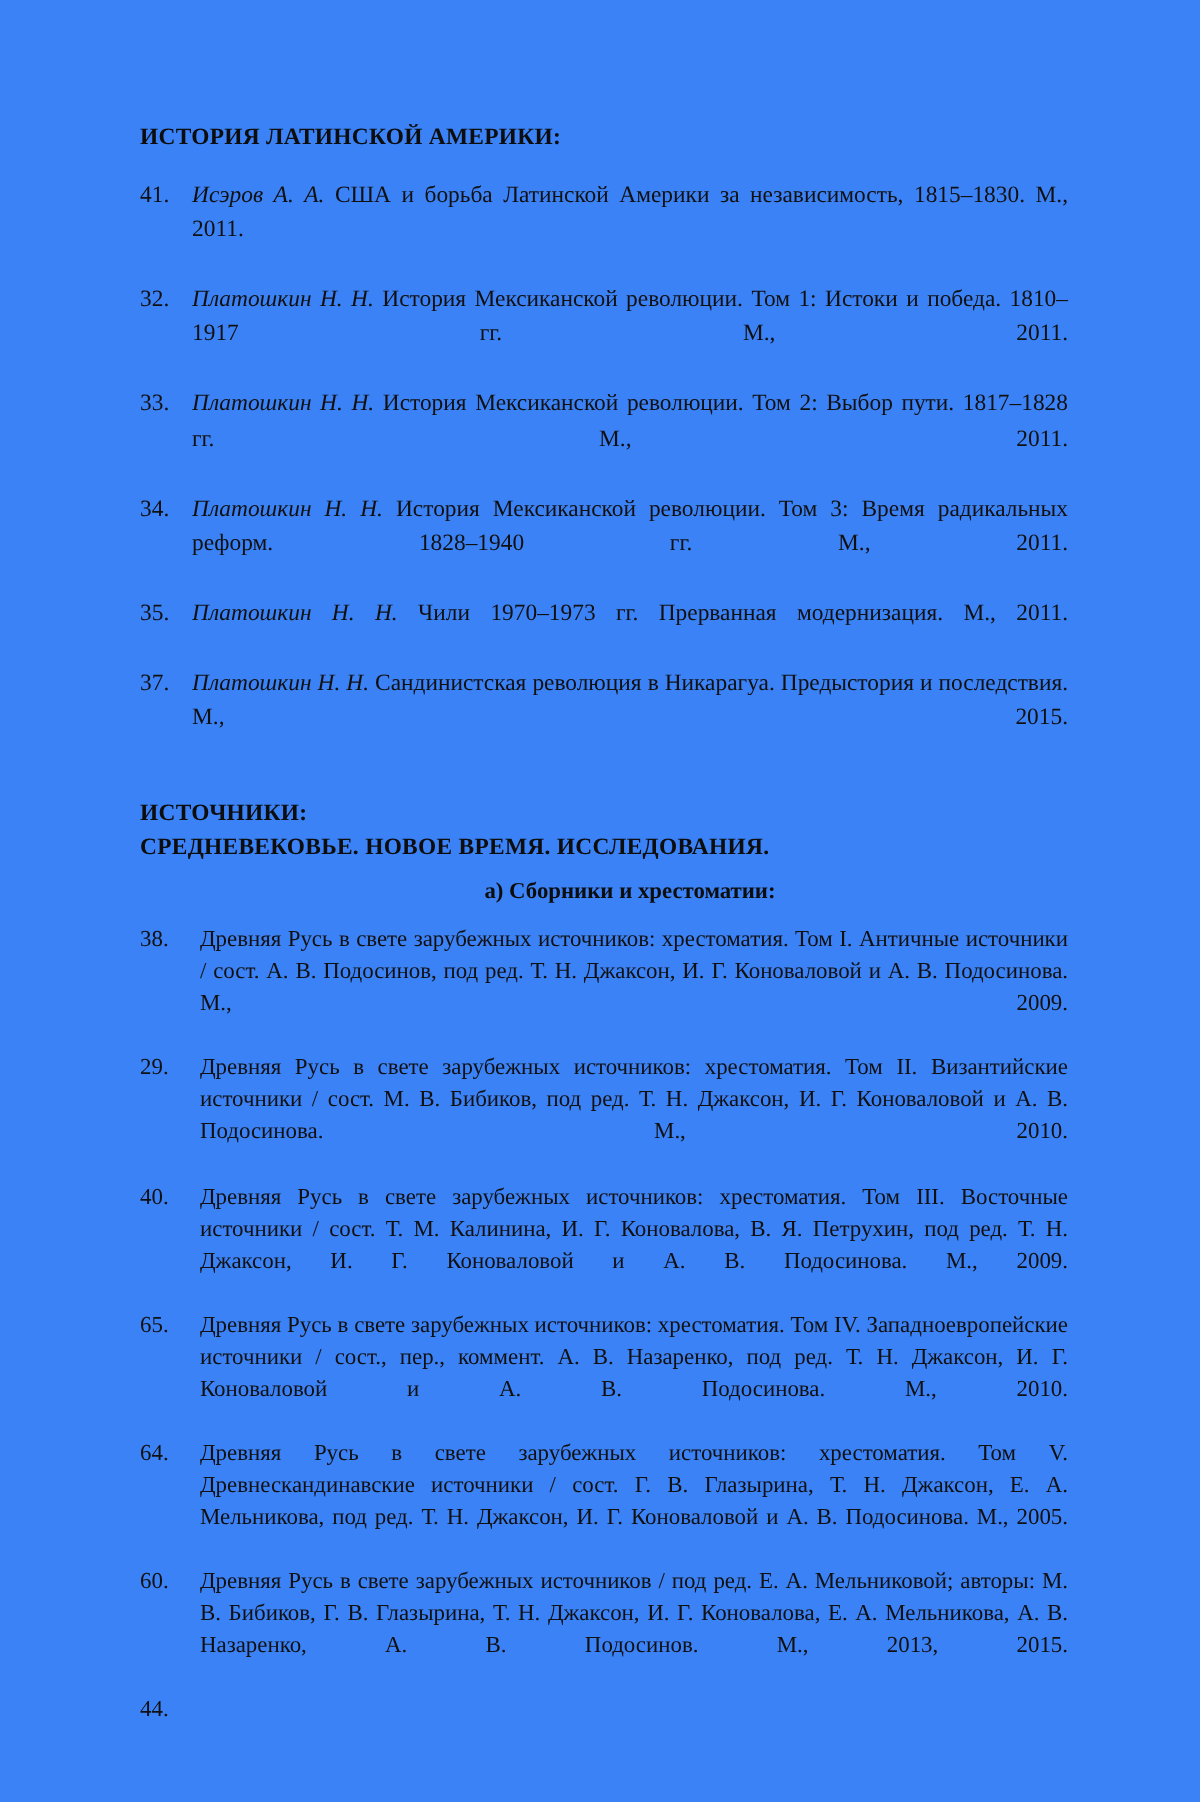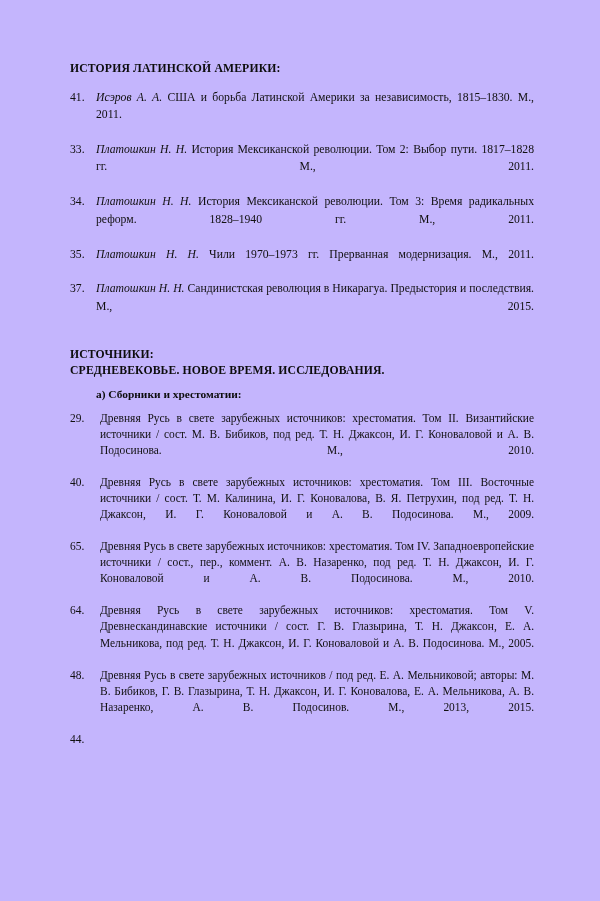--- a/index.html
+++ b/index.html
@@ -49,20 +49,21 @@
     margin-bottom: 6px;
   }
   .heading-line { display: block; white-space: nowrap; }
 
   .sub-heading {
     font-weight: bold;
     font-size: 11.4px;
     line-height: 16px;
     margin: 0 0 8px 26px;
     color: #0d0d0d;
+    text-align: center;
   }
 
   
   ol.ref-list {
     list-style: none;
     margin: 0;
     padding: 0;
   }
 
   li.ref-item {
@@ -105,31 +106,35 @@
   }
   .list-b li.ref-item .num { width: 26px; }
 
   .author {
     font-style: italic;
   }
 </style>
 </head>
 <body style="color: rgb(17, 16, 16);">
 
-<div class="page" style="background: #c4b5fd;">
+<div class="page" style="background: #3b82f6;">
   <div class="content">
 
     <div class="section-heading heading-block-1">
       <span class="heading-line">ИСТОРИЯ ЛАТИНСКОЙ АМЕРИКИ:</span>
     </div>
 
     <ol class="ref-list list-a">
       <li class="ref-item">
         <span class="num">41.</span>
         <span class="body"><span class="author">Исэров А. А.</span><span> США и борьба Латинской Америки за независимость, 1815–1830. М., 2011.</span></span>
+      </li>
+      <li class="ref-item">
+        <span class="num">32.</span>
+        <span class="body"><span class="author">Платошкин Н. Н.</span><span> История Мексиканской революции. Том 1: Истоки и победа. 1810–1917 гг. М., 2011.</span></span>
       </li>
       <li class="ref-item">
         <span class="num">33.</span>
         <span class="body"><span class="author">Платошкин Н. Н.</span><span> История Мексиканской революции. Том 2: Выбор пути. 1817–1828 гг. М., 2011.</span></span>
       </li>
       <li class="ref-item">
         <span class="num">34.</span>
         <span class="body"><span class="author">Платошкин Н. Н.</span><span> История Мексиканской революции. Том 3: Время радикальных реформ. 1828–1940 гг. М., 2011.</span></span>
       </li>
       <li class="ref-item">
@@ -144,37 +149,41 @@
 
     <div class="section-heading heading-block-2">
       <span class="heading-line">ИСТОЧНИКИ:</span>
       <span class="heading-line">СРЕДНЕВЕКОВЬЕ. НОВОЕ ВРЕМЯ. ИССЛЕДОВАНИЯ.</span>
     </div>
 
     <div class="sub-heading">а) Сборники и хрестоматии:</div>
 
     <ol class="ref-list list-b">
       <li class="ref-item">
+        <span class="num">38.</span>
+        <span class="body"><span>Древняя Русь в свете зарубежных источников: хрестоматия. Том I. Античные источники / сост. А. В. Подосинов, под ред. Т. Н. Джаксон, И. Г. Коноваловой и А. В. Подосинова. М., 2009.</span></span>
+      </li>
+      <li class="ref-item">
         <span class="num">29.</span>
         <span class="body"><span>Древняя Русь в свете зарубежных источников: хрестоматия. Том II. Византийские источники / сост. М. В. Бибиков, под ред. Т. Н. Джаксон, И. Г. Коноваловой и А. В. Подосинова. М., 2010.</span></span>
       </li>
       <li class="ref-item">
         <span class="num">40.</span>
         <span class="body"><span>Древняя Русь в свете зарубежных источников: хрестоматия. Том III. Восточные источники / сост. Т. М. Калинина, И. Г. Коновалова, В. Я. Петрухин, под ред. Т. Н. Джаксон, И. Г. Коноваловой и А. В. Подосинова. М., 2009.</span></span>
       </li>
       <li class="ref-item">
         <span class="num">65.</span>
         <span class="body"><span>Древняя Русь в свете зарубежных источников: хрестоматия. Том IV. Западноевропейские источники / сост., пер., коммент. А. В. Назаренко, под ред. Т. Н. Джаксон, И. Г. Коноваловой и А. В. Подосинова. М., 2010.</span></span>
       </li>
       <li class="ref-item">
         <span class="num">64.</span>
         <span class="body"><span>Древняя Русь в свете зарубежных источников: хрестоматия. Том V. Древнескандинавские источники / сост. Г. В. Глазырина, Т. Н. Джаксон, Е. А. Мельникова, под ред. Т. Н. Джаксон, И. Г. Коноваловой и А. В. Подосинова. М., 2005.</span></span>
       </li>
       <li class="ref-item">
-        <span class="num">48.</span>
+        <span class="num">60.</span>
         <span class="body"><span>Древняя Русь в свете зарубежных источников / под ред. Е. А. Мельниковой; авторы: М. В. Бибиков, Г. В. Глазырина, Т. Н. Джаксон, И. Г. Коновалова, Е. А. Мельникова, А. В. Назаренко, А. В. Подосинов. М., 2013, 2015.</span></span>
       </li>
       <li class="ref-item">
         <span class="num">44.</span>
         <span class="body"></span>
       </li>
 
     </ol>
 
   </div>

